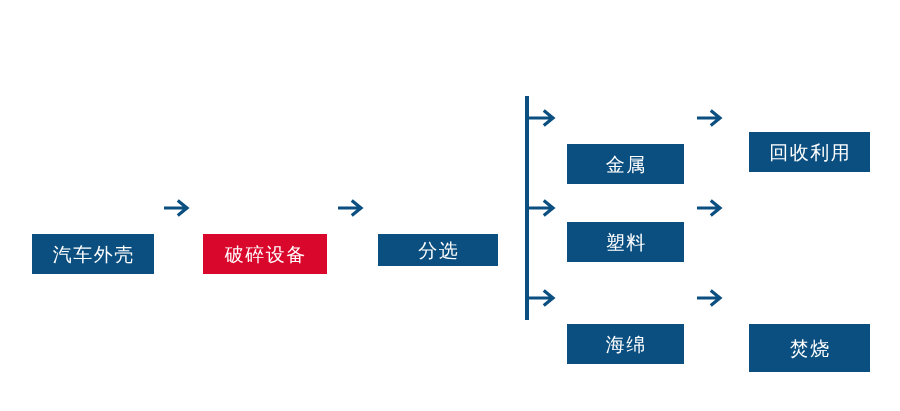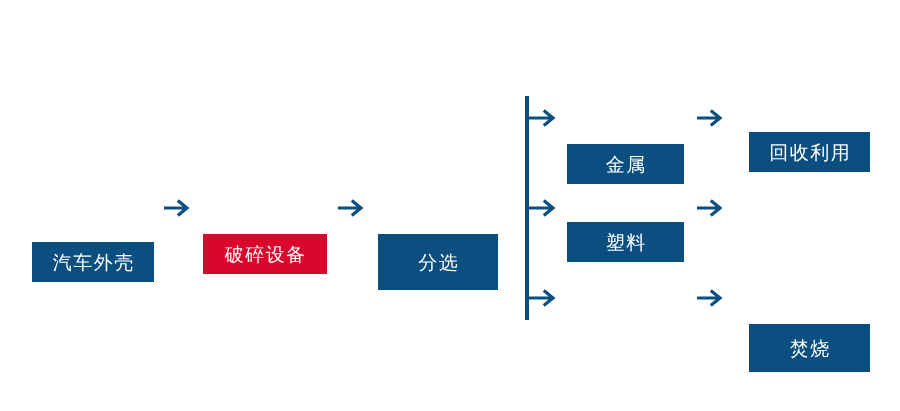--- a/index.html
+++ b/index.html
@@ -48,37 +48,37 @@
     position: absolute;
     line-height: 0;
   }
   .bus svg { display: block; }
 </style>
 </head>
 <body>
 
 <div id="canvas">
 
-  <div class="node blue" style="left:32px; top:196px; width:122px; height:40px;">汽车外壳</div>
+  <div class="node blue" style="left:32px; top:188px; width:122px; height:40px;">汽车外壳</div>
 
   <span class="arrow" style="left:164px; top:199px;">
     <svg width="30" height="18" viewBox="0 0 30 18">
       <path d="M0 9 H21 M15 2.5 L23 9 L15 15.5" fill="none" stroke="#0b4f81" stroke-width="3.2" stroke-linecap="square" stroke-linejoin="miter"></path>
     </svg>
   </span>
 
   <div class="node red" style="left:203px; top:188px; width:124px; height:40px;">破碎设备</div>
 
   <span class="arrow" style="left:338px; top:199px;">
     <svg width="30" height="18" viewBox="0 0 30 18">
       <path d="M0 9 H21 M15 2.5 L23 9 L15 15.5" fill="none" stroke="#0b4f81" stroke-width="3.2" stroke-linecap="square" stroke-linejoin="miter"></path>
     </svg>
   </span>
 
-  <div class="node blue" style="left:378px; top:188px; width:120px; height:56px;">分选</div>
+  <div class="node blue" style="left:378px; top:188px; width:120px; height:32px;">分选</div>
 
   <span class="bus" style="left:521px; top:94px;">
     <svg width="46" height="228" viewBox="0 0 46 228">
 
       <path d="M6 2 V226" fill="none" stroke="#0b4f81" stroke-width="4" stroke-linecap="butt"></path>
 
       <path d="M6 24 H30 M24 17.5 L32 24 L24 30.5" fill="none" stroke="#0b4f81" stroke-width="3.2" stroke-linecap="square" stroke-linejoin="miter"></path>
 
       <path d="M6 114 H30 M24 107.5 L32 114 L24 120.5" fill="none" stroke="#0b4f81" stroke-width="3.2" stroke-linecap="square" stroke-linejoin="miter"></path>
 
@@ -98,20 +98,21 @@
 
   <div class="node blue" style="left:567px; top:176px; width:117px; height:40px;">塑料</div>
 
   <span class="arrow" style="left:697px; top:199px;">
     <svg width="30" height="18" viewBox="0 0 30 18">
       <path d="M0 9 H21 M15 2.5 L23 9 L15 15.5" fill="none" stroke="#0b4f81" stroke-width="3.2" stroke-linecap="square" stroke-linejoin="miter"></path>
     </svg>
   </span>
 
 
+  <div class="node blue" style="left:567px; top:278px; width:117px; height:40px;">海绵</div>
 
   <span class="arrow" style="left:697px; top:289px;">
     <svg width="30" height="18" viewBox="0 0 30 18">
       <path d="M0 9 H21 M15 2.5 L23 9 L15 15.5" fill="none" stroke="#0b4f81" stroke-width="3.2" stroke-linecap="square" stroke-linejoin="miter"></path>
     </svg>
   </span>
 
   <div class="node blue" style="left:749px; top:278px; width:121px; height:48px;">焚烧</div>
 
 </div>

